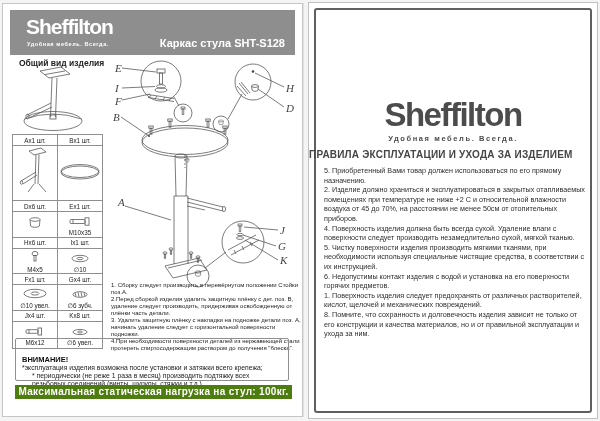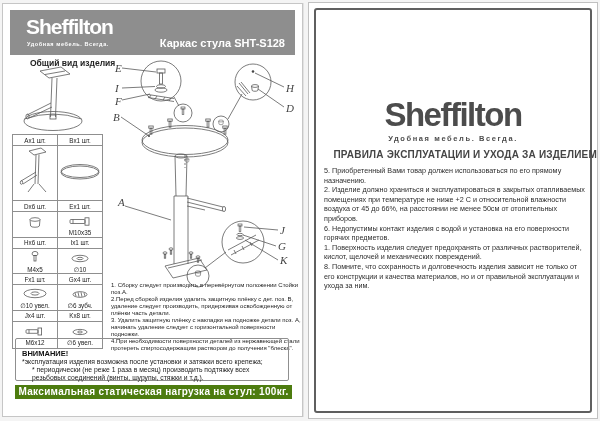--- a/index.html
+++ b/index.html
@@ -11,21 +11,21 @@
   .page-right { left:308px; top:2px; width:290px; height:417px; border:1px solid #c0c0c0; }
   .inner-frame { position:absolute; inset:5px; border:2px solid #5f5f5f; border-radius:3px; }
 
   
   .header-band { position:absolute; left:7px; top:6px; width:285px; height:45px; background:#8e8e8e; color:#fff; }
   .logo-l { position:absolute; left:16px; top:5px; font-size:21px; font-weight:bold; letter-spacing:-1px; }
   .logo-l-tag { position:absolute; left:17px; top:31px; font-size:5.5px; font-weight:bold; letter-spacing:0.6px; }
   .hdr-title { position:absolute; right:10px; top:7px; font-size:12.5px; font-weight:bold; letter-spacing:0.4px; }
   .hdr-sub   { position:absolute; right:10px; top:27px; font-size:11px; font-weight:bold;padding-left:44px; }
 
-  .overview-label { position:absolute; left:27px; top:54px; font-size:8.5px; font-weight:bold; color:#222; }
+  .overview-label { position:absolute; left:16px; top:54px; font-size:8.5px; font-weight:bold; color:#222; }
 
   svg.line-art { stroke:#5a5a5a; fill:none; stroke-width:0.8; }
   svg.line-art text { stroke:none; fill:#444; font-family:"Liberation Serif", serif; font-style:italic; font-size:11px; }
 
   .overview-svg { position:absolute; left:8px; top:61px; }
   .main-diagram { position:absolute; left:101px; top:52px; }
 
   
   table.parts { position:absolute; left:9px; top:130px; border-collapse:collapse; table-layout:fixed; }
   table.parts td { border:1px solid #8f8f8f; width:45px; text-align:center; vertical-align:middle; padding:0; }
@@ -34,34 +34,34 @@
   tr.c-sm td { height:22px; }
   tr.c-md td { height:24px; }
   tr.c-lg td { height:27px; }
   .spec { font-size:6.3px; color:#222; line-height:6.5px; }
 
   
   .steps { position:absolute; left:108px; top:278px; width:190px; font-size:6px; line-height:7px; color:#222; }
   .steps div { margin:0; }
 
   
-  .warning { position:absolute; left:12px; top:334px; width:274px; height:43px; border:1px solid #8f8f8f; border-radius:2px; padding:10px 6px; }
+  .warning { position:absolute; left:12px; top:334px; width:274px; height:43px; border:1px solid #8f8f8f; border-radius:2px; padding:16px 6px; }
   .warning-title { font-size:7.5px; font-weight:bold; color:#111; }
   .warning-line { font-size:6.8px; line-height:8px; color:#222; }
   .warning-line.indent { padding-left:10px; }
 
   .banner { position:absolute; left:12px; top:381px; width:277px; height:14px; background:#4d7c0f; color:#fff;
             font-size:10px; font-weight:bold; text-align:center; line-height:14px; letter-spacing:0.3px; }
 
   
   .logo-r { position:absolute; left:0; top:93px; width:100%; text-align:center; font-size:33px; font-weight:bold;
             letter-spacing:-1.5px; color:#4c4c4c; }
   .logo-r-tag { position:absolute; left:0; top:131px; width:100%; text-align:center; font-size:7.5px; font-weight:bold;
             letter-spacing:1.6px; color:#4c4c4c; }
-  .rules-heading { position:absolute; left:0; top:146px; width:100%; text-align:right; font-size:10px; font-weight:bold;
+  .rules-heading { position:absolute; left:0; top:146px; width:100%; text-align:left; font-size:10px; font-weight:bold;
             letter-spacing:0.2px; color:#454545; }
   .rules { position:absolute; left:15px; top:163px; width:262px; font-size:7.2px; line-height:9.6px; color:#2e2e2e; }
 </style>
 </head>
 <body>
 
 <div class="page page-left">
 
   <div class="header-band">
     <div class="logo-l">Sheffilton</div>
@@ -331,18 +331,20 @@
   <div class="banner">Максимальная статическая нагрузка на стул: 100кг.</div>
 </div>
 
 <div class="page page-right">
   <div class="inner-frame"></div>
   <div class="logo-r">Sheffilton</div>
   <div class="logo-r-tag">Удобная мебель. Всегда.</div>
   <div class="rules-heading">ПРАВИЛА ЭКСПЛУАТАЦИИ И УХОДА ЗА ИЗДЕЛИЕМ</div>
   <div class="rules">
     <div>5. Приобретенный Вами товар должен использоваться по его прямому назначению.</div>
-    <div>2. Изделие должно храниться и эксплуатироваться в закрытых отапливаемых помещениях при температуре не ниже +2 С и относительной влажности воздуха от 45 до 66%, на расстоянии не менее 50см от отопительных приборов.</div>
+    <div>2. Изделие должно храниться и эксплуатироваться в закрытых отапливаемых помещениях при температуре не ниже +2 С и относительной влажности воздуха от 45 до 70%, на расстоянии не менее 50см от отопительных приборов.</div>
+    <div>4. Поверхность изделия должна быть всегда сухой. Удаление влаги с поверхности следует производить незамедлительно сухой, мягкой тканью.</div>
+    <div>5. Чистку поверхности изделия производить мягкими тканями, при необходимости используя специальные чистящие средства, в соответствии с их инструкцией.</div>
     <div>6. Недопустимы контакт изделия с водой и установка на его поверхности горячих предметов.</div>
     <div>1. Поверхность изделия следует  предохранять от различных растворителей, кислот, щелочей и механических повреждений.</div>
     <div>8. Помните, что сохранность и долговечность изделия зависит не только от его конструкции и качества материалов, но и от правильной эксплуатации и ухода за ним.</div>
   </div>
 </div>
 
 </body></html>

